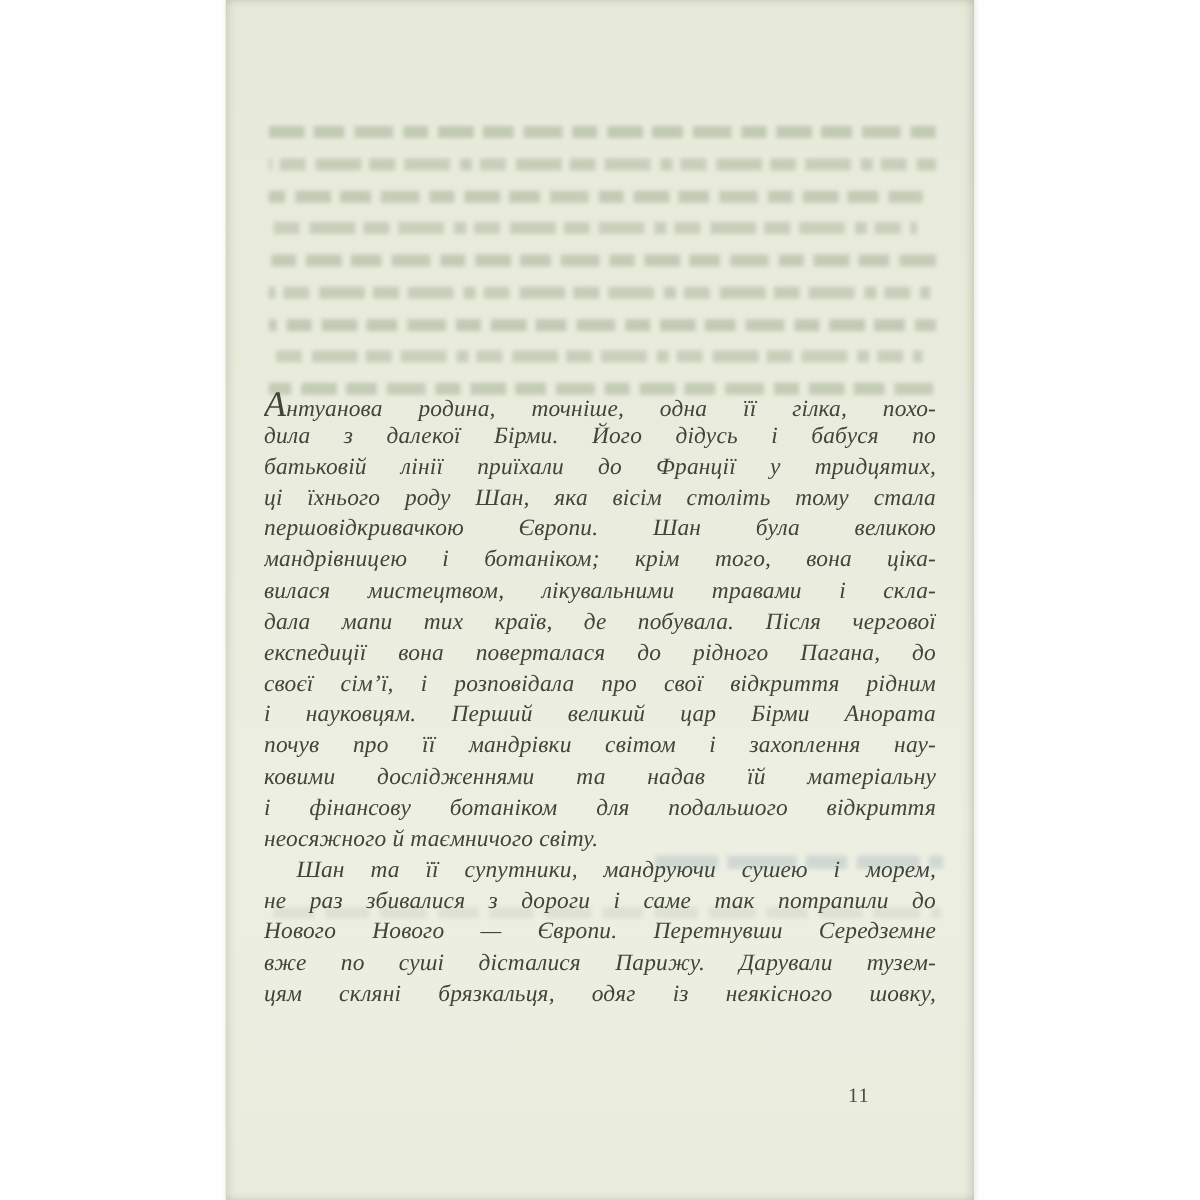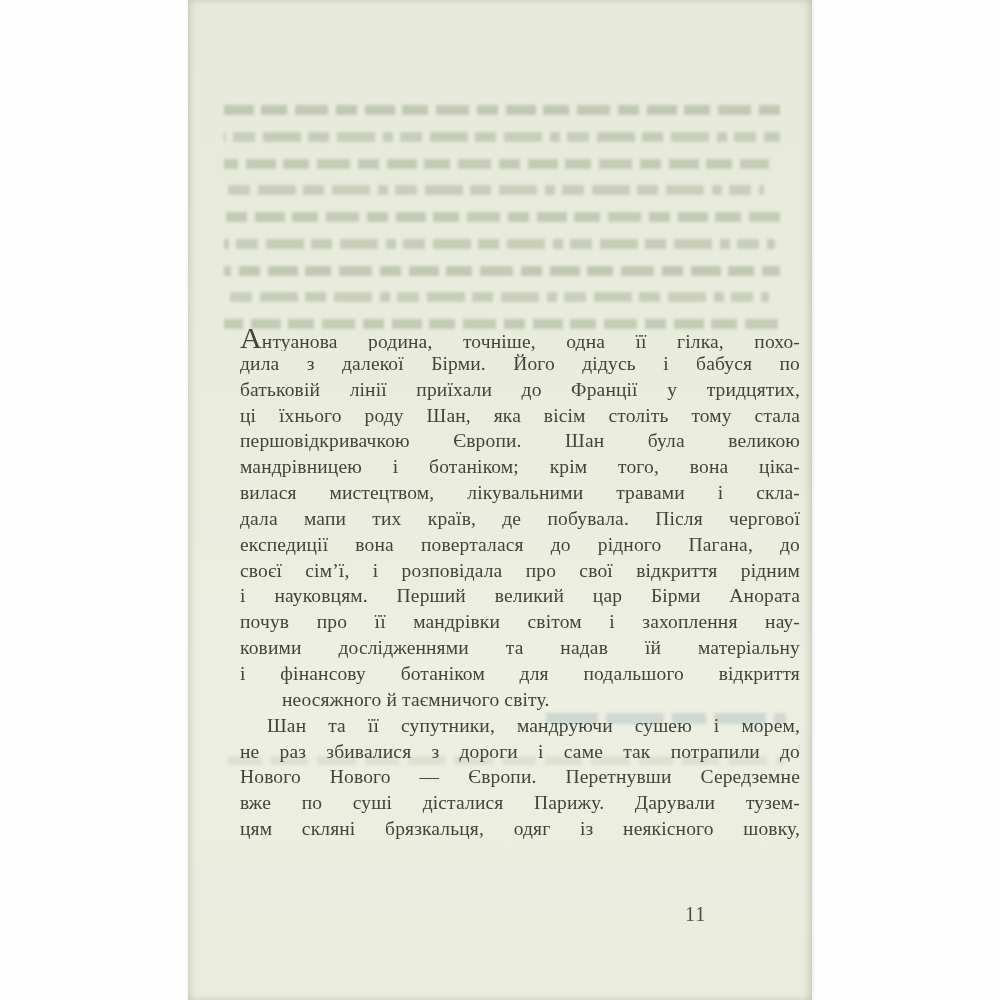--- a/index.html
+++ b/index.html
@@ -29,29 +29,29 @@
   .gl:nth-child(8){width:97%;opacity:.45;background-position:6px 8px;}
   .gl:nth-child(9){width:99%;opacity:.5;background-position:27px 8px;}
   .frag{position:absolute;background-repeat:repeat-x;filter:blur(1.8px);}
   .frag1{left:358px;top:713px;width:240px;height:11px;opacity:.5;
          background-image:linear-gradient(90deg,#b4c1c4 0 52px,transparent 52px 60px,#b7c2c8 60px 118px,transparent 118px 126px,#b4c1c4 126px 160px,transparent 160px 168px);
          background-size:168px 11px;}
   .frag2{left:40px;top:756px;width:556px;height:9px;opacity:.16;
          background-image:linear-gradient(90deg,#93a088 0 34px,transparent 34px 43px,#93a088 43px 80px,transparent 80px 89px,#93a088 89px 128px,transparent 128px 137px);
          background-size:137px 9px;}
   
-  .text{position:absolute;left:52px;top:325px;width:560px;color:#40443a;
-        font-size:19.5px;letter-spacing:.15px;}
+  .text{position:absolute;left:32px;top:325px;width:560px;color:#40443a;
+        font-size:19.5px;letter-spacing:.15px;font-style:italic;}
   .line{height:25.85px;line-height:25.85px;overflow:hidden;
         text-align:justify;text-align-last:justify;}
-  .line.endpara{text-align-last:left;margin-left:42px;}
+  .line.endpara{text-align-last:left;}
   .line.indent{text-indent:27px;}
   .initial{font-size:30px;line-height:25.85px;}
-  .folio{position:absolute;left:497px;top:903px;width:40px;text-align:left;
-         font-size:20px;color:#4a4d42;letter-spacing:1px;font-family:Liberation Serif, serif;}
+  .folio{position:absolute;left:497px;top:903px;width:40px;text-align:right;
+         font-size:17px;color:#4a4d42;letter-spacing:1px;font-family:Liberation Serif, serif;}
 </style>
 </head>
 <body>
 
 <div class="scene">
   <div class="page">
 
     <div class="ghost">
       <div class="gl a"></div>
       <div class="gl b"></div>

